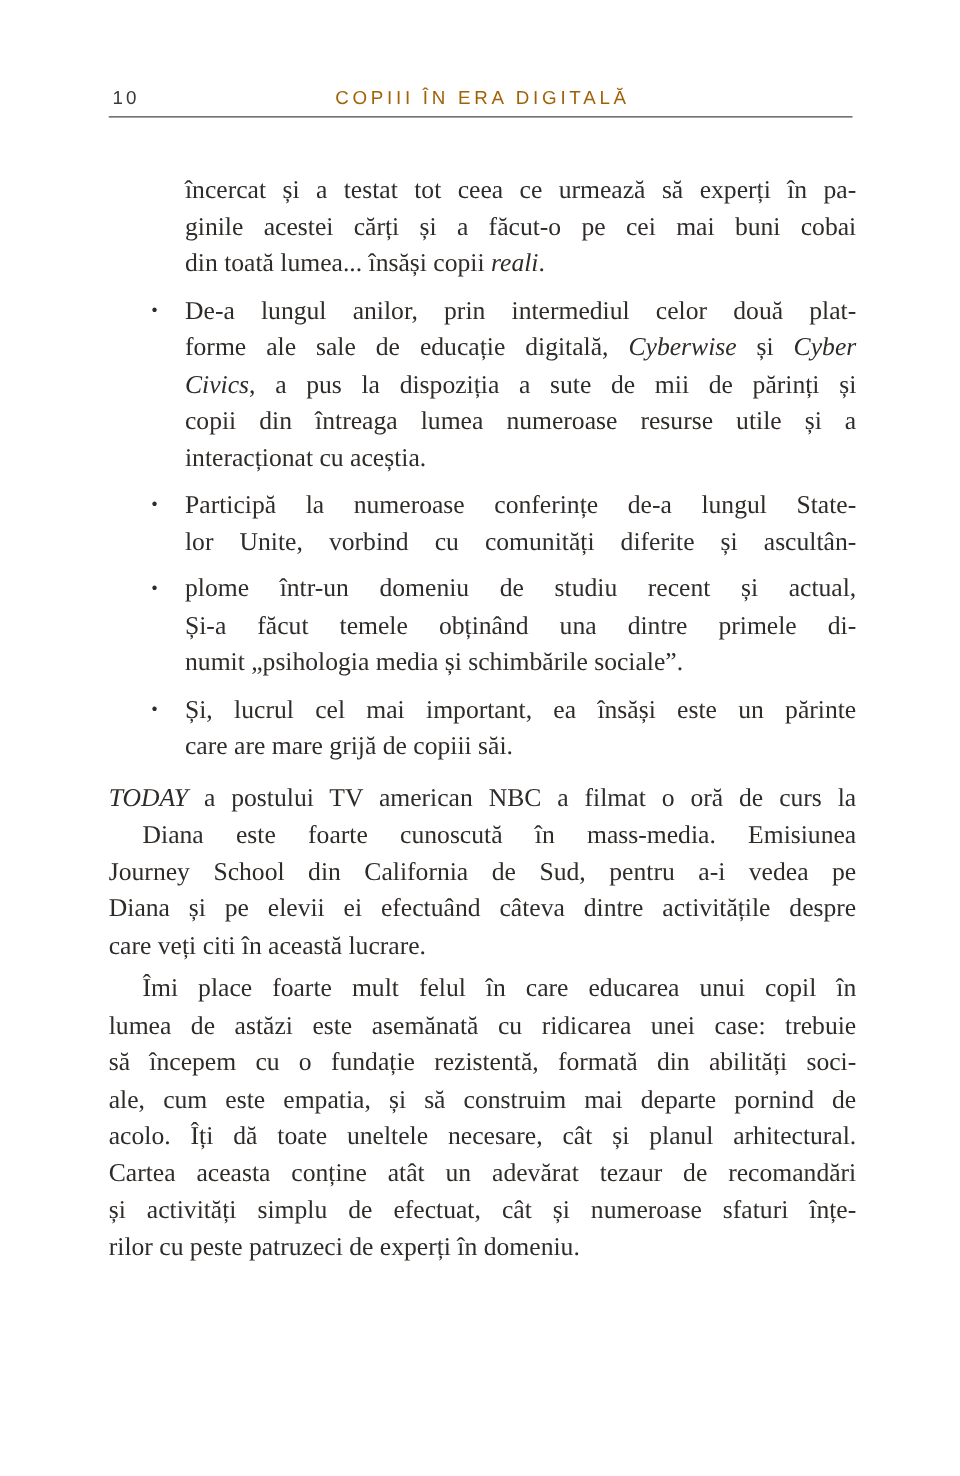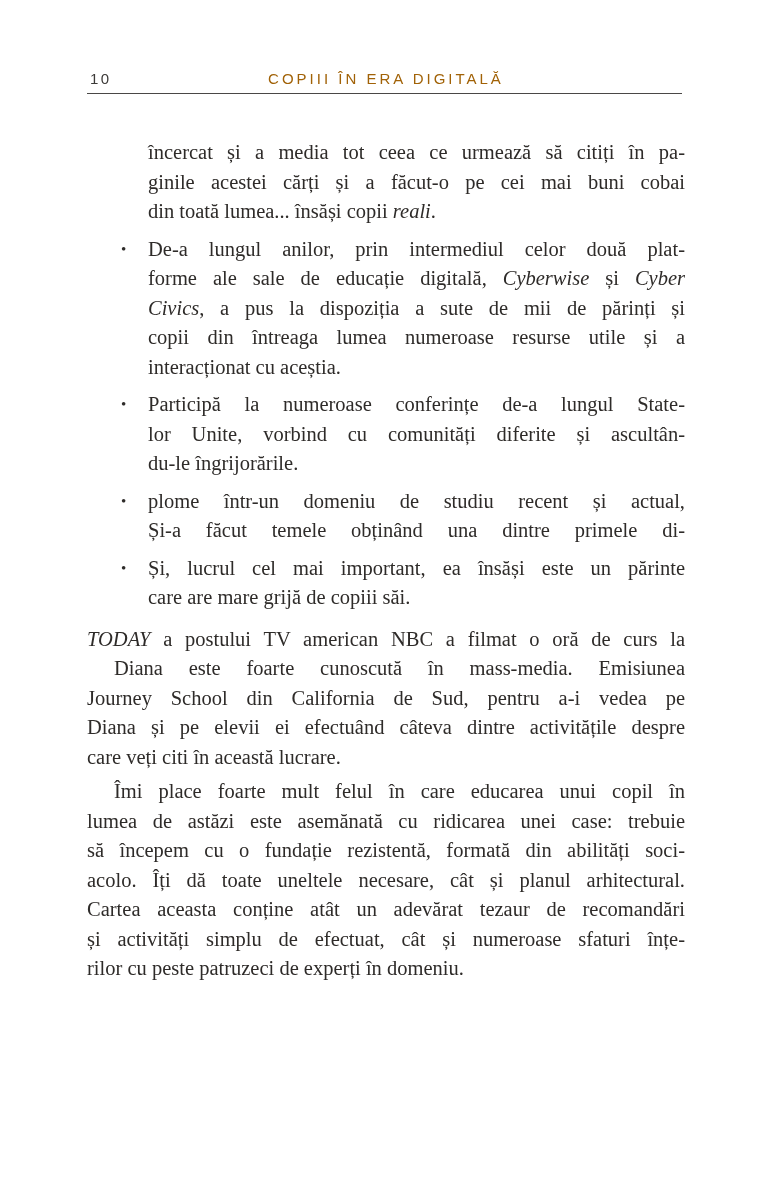--- a/index.html
+++ b/index.html
@@ -54,61 +54,62 @@
 <div class="page">
   <div class="header">
     <span class="pagenum">10</span>
     <span class="running">COPIII ÎN ERA DIGITALĂ</span>
     <div class="rule"></div>
   </div>
 
   <div class="content">
     <div class="bullet-list">
         <div class="list-item">
-          <div class="line"><span>încercat și a media tot ceea ce urmează să citiți în pa-</span></div>
+          <div class="line"><span>încercat și a testat tot ceea ce urmează să experți în pa-</span></div>
           <div class="line"><span>ginile acestei cărți și a făcut-o pe cei mai buni cobai</span></div>
           <div class="line last"><span>din toată lumea... însăși copii </span><i>reali</i><span>.</span></div>
         </div>
         <div class="list-item">
           <span class="bullet">•</span>
           <div class="line"><span>De-a lungul anilor, prin intermediul celor două plat-</span></div>
           <div class="line"><span>forme ale sale de educație digitală, </span><i>Cyberwise</i><span> și </span><i>Cyber</i></div>
           <div class="line"><i>Civics</i><span>, a pus la dispoziția a sute de mii de părinți și</span></div>
           <div class="line"><span>copii din întreaga lumea numeroase resurse utile și a</span></div>
           <div class="line last"><span>interacționat cu aceștia.</span></div>
         </div>
         <div class="list-item">
           <span class="bullet">•</span>
           <div class="line"><span>Participă la numeroase conferințe de-a lungul State-</span></div>
           <div class="line"><span>lor Unite, vorbind cu comunități diferite și ascultân-</span></div>
-          <div class="line last"><span>du-le îngrijorările.</span></div>
         </div>
         <div class="list-item">
           <span class="bullet">•</span>
           <div class="line"><span>plome într-un domeniu de studiu recent și actual,</span></div>
           <div class="line"><span>Și-a făcut temele obținând una dintre primele di-</span></div>
+          <div class="line last"><span>numit „psihologia media și schimbările sociale”.</span></div>
         </div>
         <div class="list-item">
           <span class="bullet">•</span>
           <div class="line"><span>Și, lucrul cel mai important, ea însăși este un părinte</span></div>
           <div class="line last"><span>care are mare grijă de copiii săi.</span></div>
         </div>
       </div>
     <div class="paragraphs">
         <div class="paragraph">
           <div class="line"><i>TODAY</i><span> a postului TV american NBC a filmat o oră de curs la</span></div>
           <div class="line indent"><span>Diana este foarte cunoscută în mass-media. Emisiunea</span></div>
           <div class="line"><span>Journey School din California de Sud, pentru a-i vedea pe</span></div>
           <div class="line"><span>Diana și pe elevii ei efectuând câteva dintre activitățile despre</span></div>
           <div class="line last"><span>care veți citi în această lucrare.</span></div>
         </div>
         <div class="paragraph">
           <div class="line indent"><span>Îmi place foarte mult felul în care educarea unui copil în</span></div>
           <div class="line"><span>lumea de astăzi este asemănată cu ridicarea unei case: trebuie</span></div>
           <div class="line"><span>să începem cu o fundație rezistentă, formată din abilități soci-</span></div>
+          <div class="line"><span>ale, cum este empatia, și să construim mai departe pornind de</span></div>
           <div class="line"><span>acolo. Îți dă toate uneltele necesare, cât și planul arhitectural.</span></div>
           <div class="line"><span>Cartea aceasta conține atât un adevărat tezaur de recomandări</span></div>
           <div class="line"><span>și activități simplu de efectuat, cât și numeroase sfaturi înțe-</span></div>
           <div class="line last"><span>rilor cu peste patruzeci de experți în domeniu.</span></div>
         </div>
       </div>
   </div>
 </div>
 
 </body></html>

